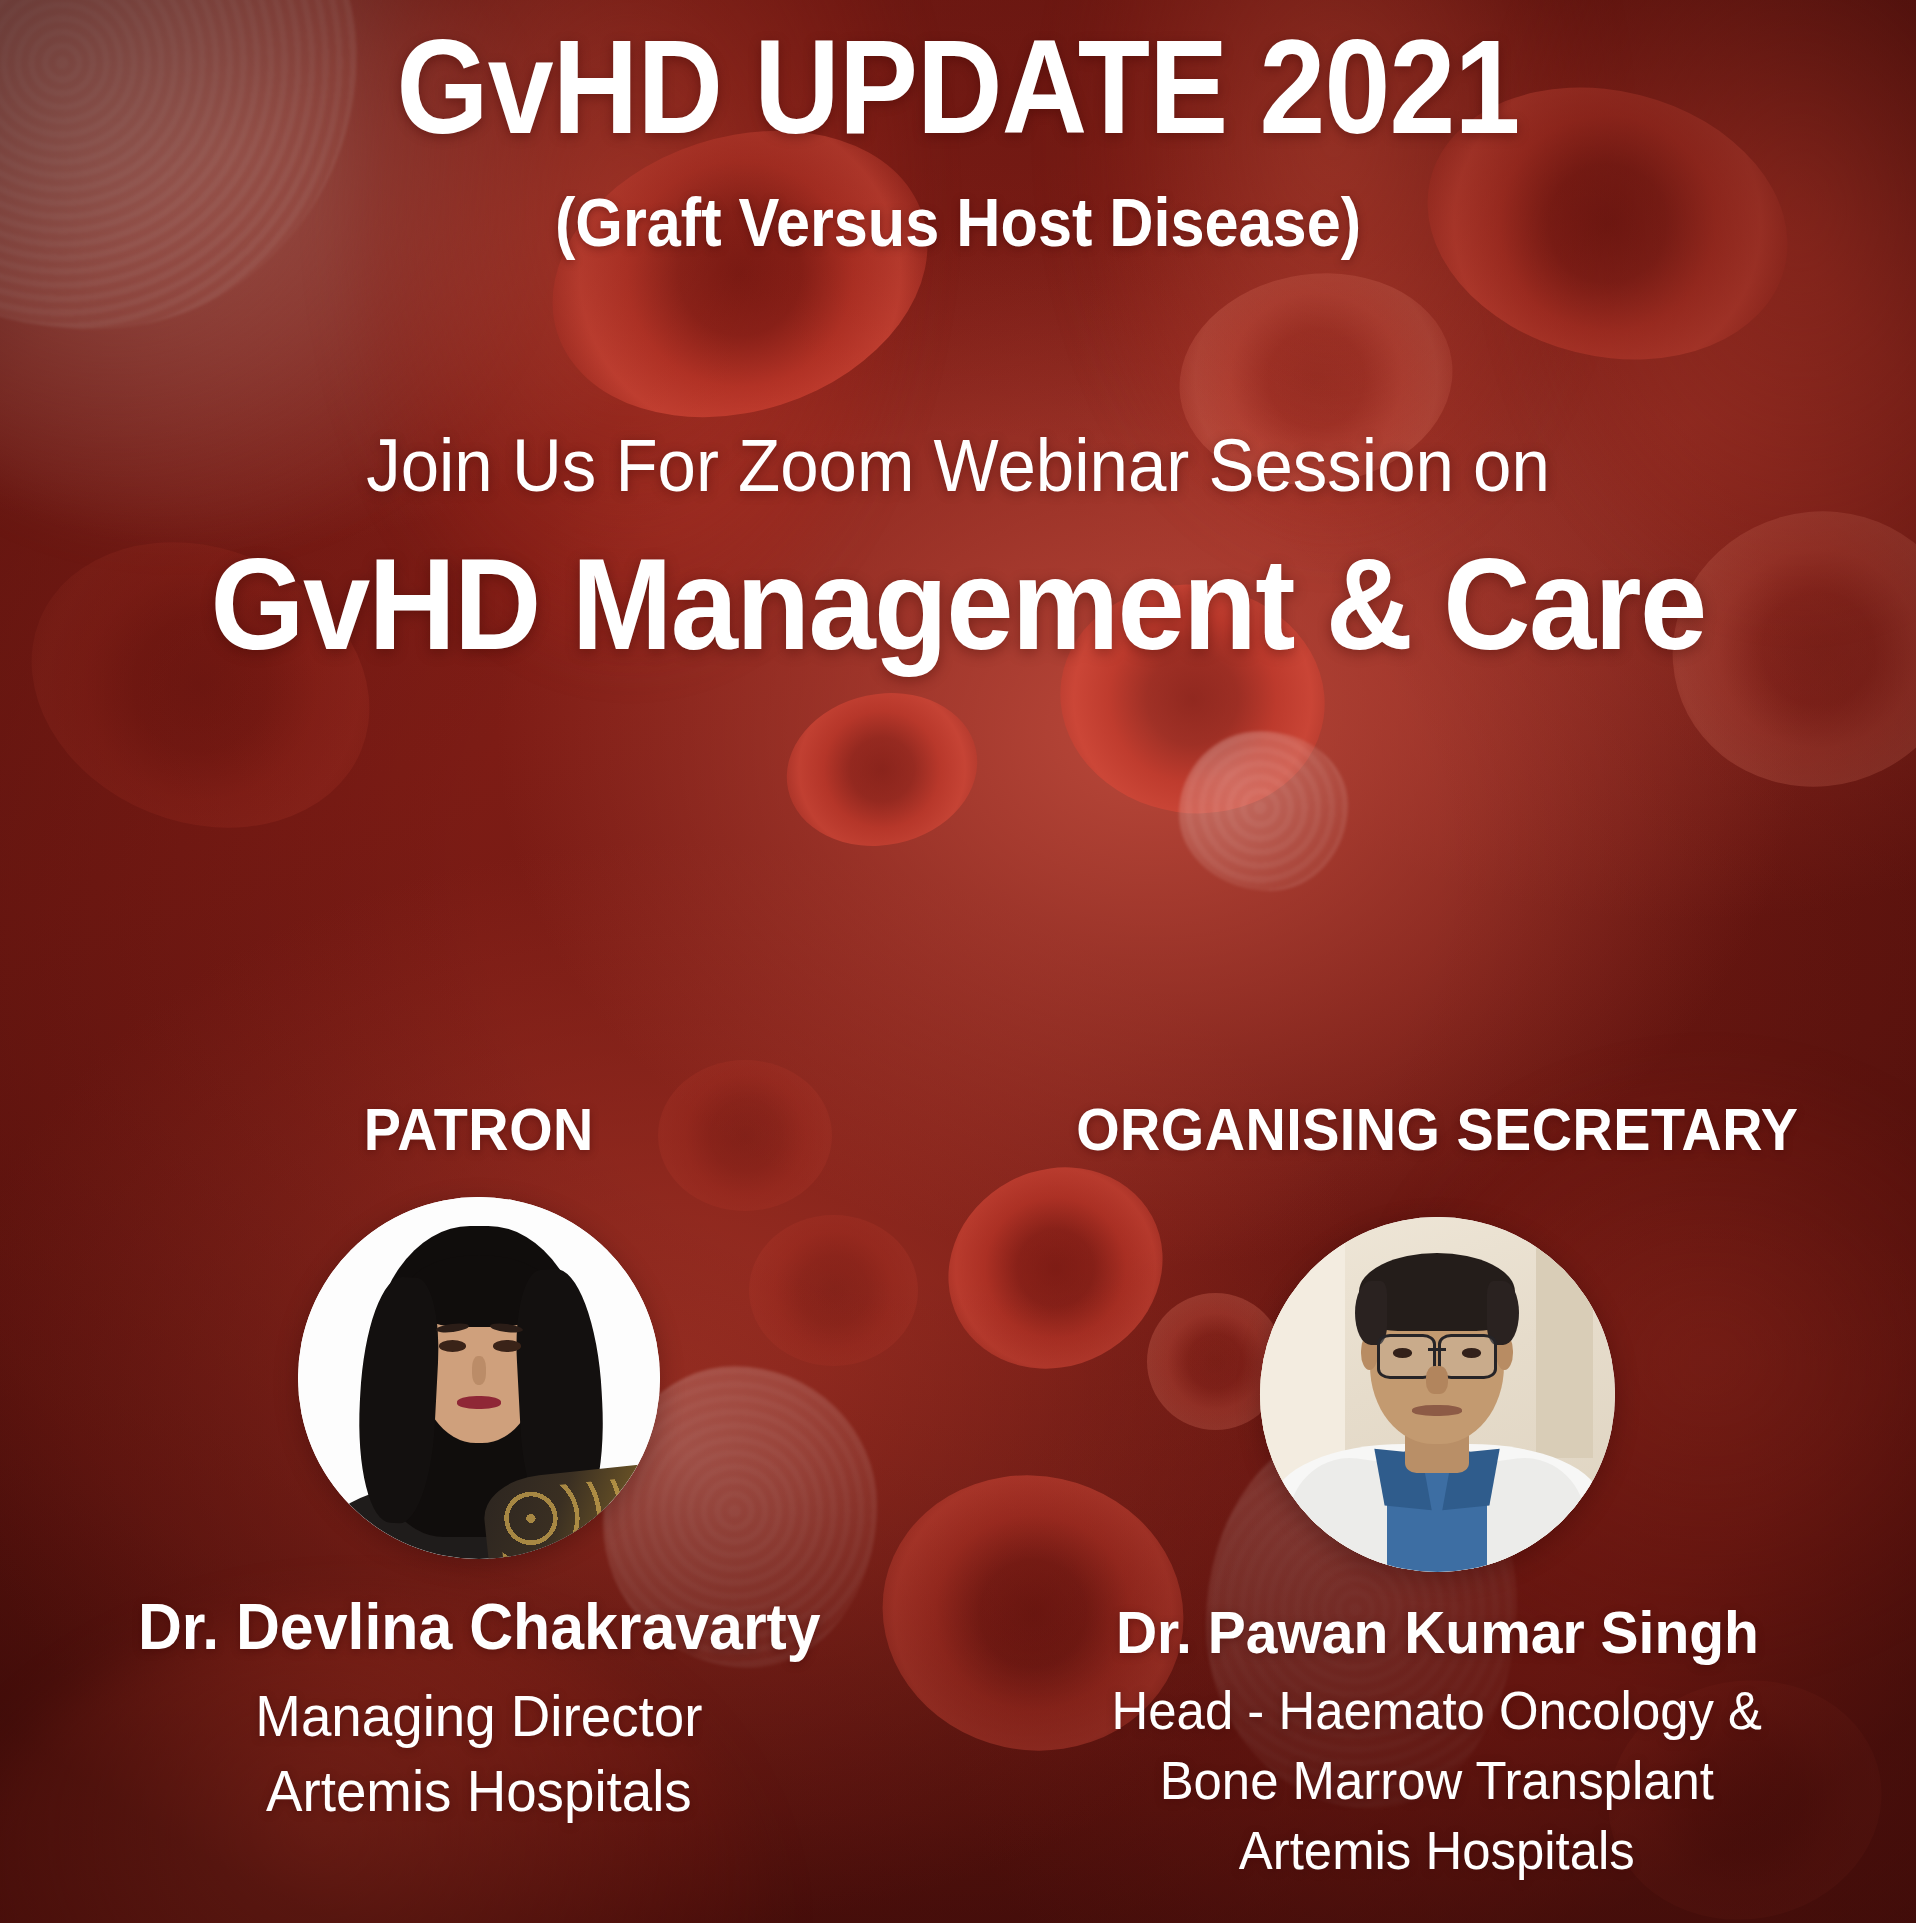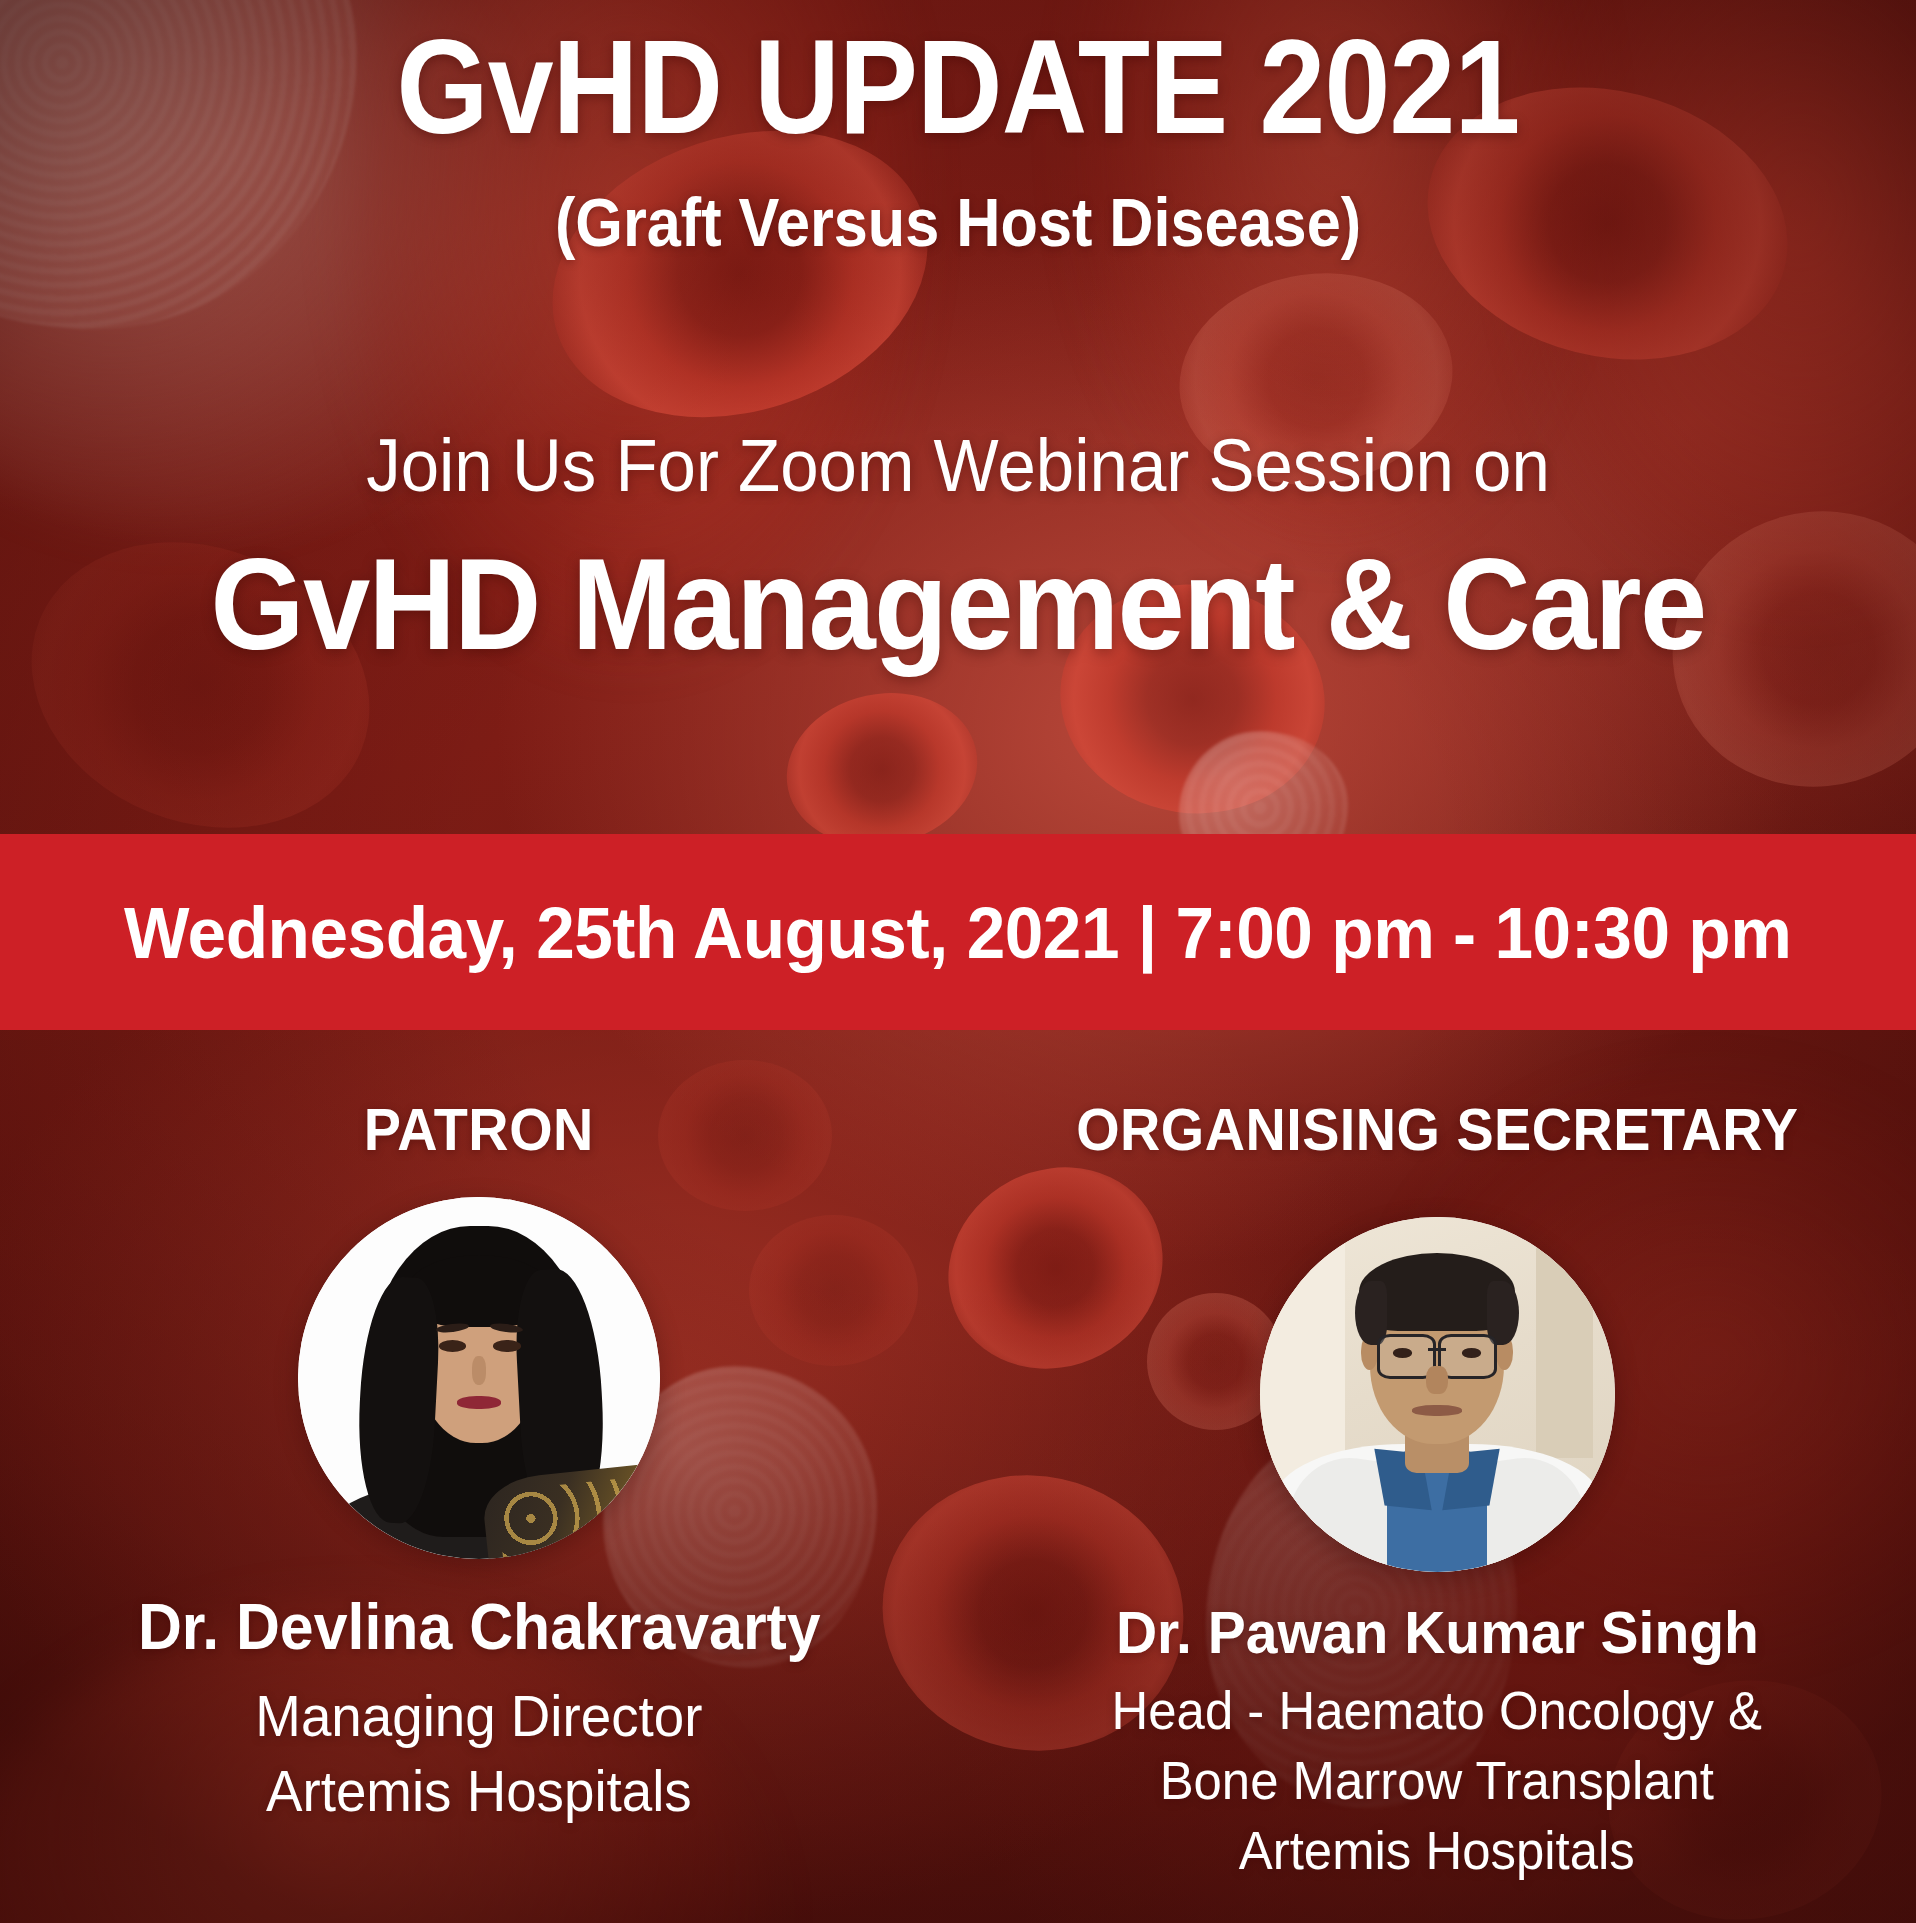--- a/index.html
+++ b/index.html
@@ -320,23 +320,20 @@
   <div class="bg-layer bg-vignette"></div>
 
   <div class="content">
 
     <div class="title-main">GvHD UPDATE 2021</div>
     <div class="title-sub">(Graft Versus Host Disease)</div>
 
     <div class="invite-line">Join Us For Zoom Webinar Session on</div>
     <div class="topic">GvHD Management &amp; Care</div>
 
-    <div class="date-banner">
-      <span class="date-banner-text">Wednesday, 25th August, 2021 | 7:00 pm - 10:30 pm</span>
-    </div>
 
     <div class="speakers">
 
       <div class="speaker">
         <div class="role-label">PATRON</div>
 
         <div class="avatar">
           <div class="pA-bg"></div>
           <div class="pA-shoulder"></div>
           <div class="pA-neck"></div>

